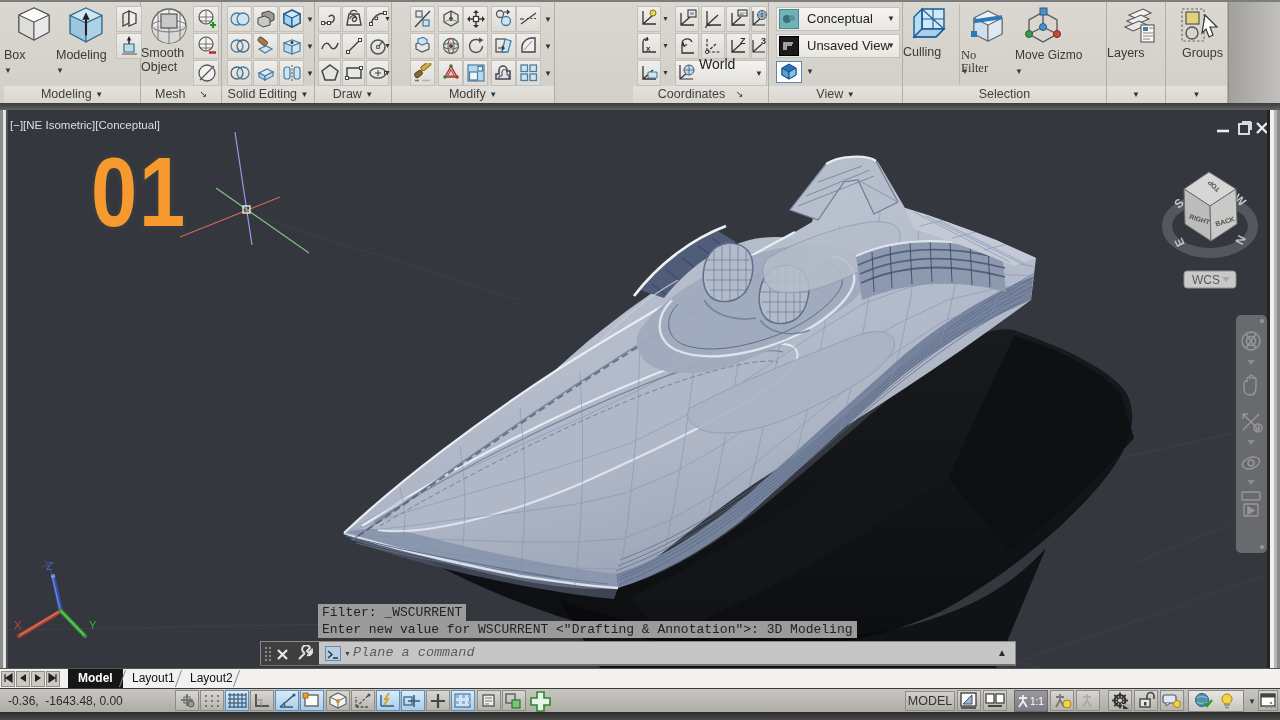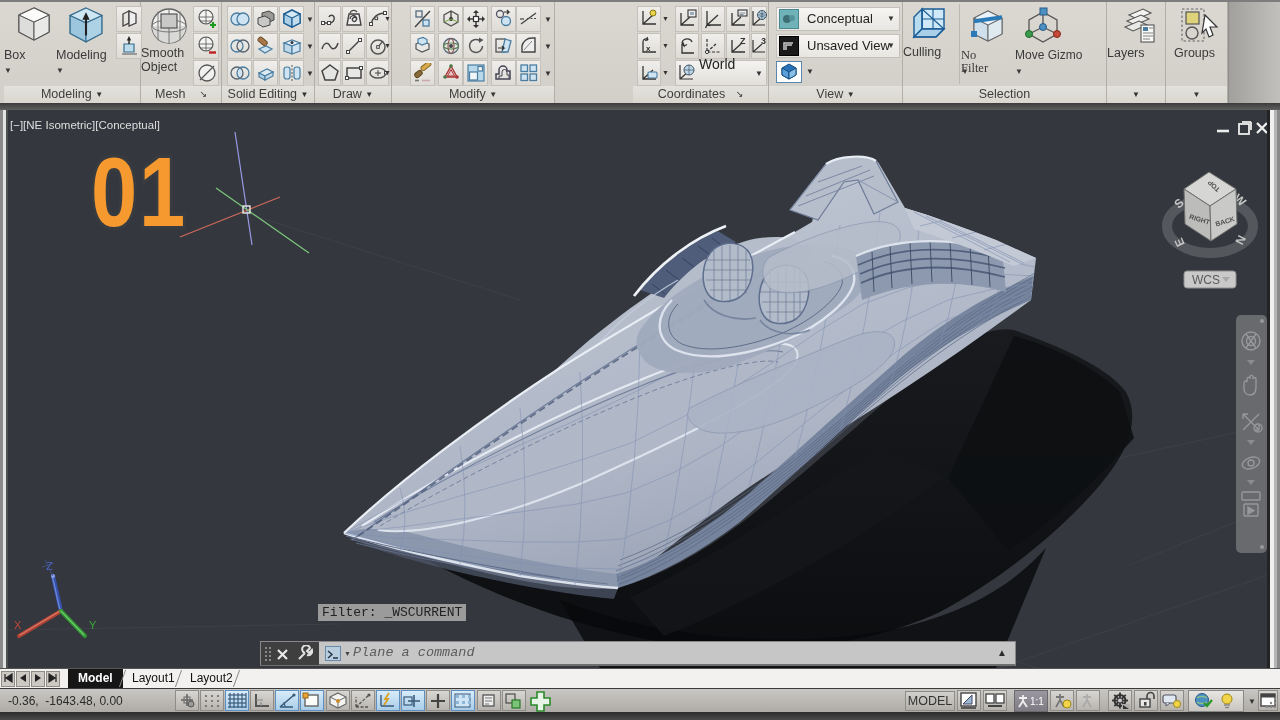--- a/index.html
+++ b/index.html
@@ -472,21 +472,21 @@
     <div class="plabel"><span class="dn">▼</span></div>
   </div>
 
   <div class="panel" style="left:1166px;width:62px;">
     <svg class="abs" style="left:14px;top:5px" width="40" height="40" viewBox="0 0 40 40">
       <rect x="2" y="2" width="22" height="32" fill="none" stroke="#666" stroke-width="1.1" stroke-dasharray="2.5,2"></rect>
       <rect x="6" y="5" width="13" height="12" fill="#ded37a" stroke="#555" stroke-width="1.2"></rect>
       <circle cx="12" cy="26" r="6" fill="none" stroke="#555" stroke-width="1.4"></circle>
       <polygon points="25,8 37,20 30,20 33,28 29,30 26,22 22,26" fill="#fff" stroke="#333" stroke-width="1.2"></polygon>
     </svg>
-    <div class="biglab" style="left:8px;top:45px;">Groups</div>
+    <div class="biglab" style="left:16px;top:45px;">Groups</div>
     <div class="plabel"><span class="dn">▼</span></div>
   </div>
   <div class="abs" style="left:1228px;top:2px;width:52px;height:101px;background:linear-gradient(90deg,#a2a09c,#c2c0bc);border-left:1px solid #8f8d89;"></div>
 </div>
 <div id="darkstrip"></div>
 <div id="vp">
   <svg id="scene" width="1280" height="562" viewBox="0 110 1280 562" style="position:absolute;left:0;top:0">
   <defs>
     <linearGradient id="hullg" x1="0" y1="0" x2="0.4" y2="1">
       <stop offset="0" stop-color="#c3cad6"></stop>
@@ -706,20 +706,21 @@
     <path d="M1257,123 l10,10 M1267,123 l-10,10" stroke-width="2.4"></path>
   </g>
 
   <text x="0" y="0" transform="translate(91,226) scale(0.84,1)" font-family="Liberation Sans" font-size="99" font-weight="bold" fill="#f6992f" stroke="#383b40" stroke-width="7" paint-order="stroke" letter-spacing="2">01</text>
 </svg>
   <div class="lborder"></div>
   <div class="rborder"></div>
   <div id="vplabel">[−][NE Isometric][Conceptual]</div>
 
   <div class="cmdline" style="left:318px;top:494px;">Filter: _WSCURRENT</div>
+  <div class="cmdline" style="left:318px;top:511px;">Enter new value for WSCURRENT &lt;"Drafting &amp; Annotation"&gt;: 3D Modeling</div>
   <div id="cmdbar">
     <div class="grip"></div>
     <svg class="abs" style="left:2px;top:3px" width="10" height="18" viewBox="0 0 10 18">
         <g fill="#9a9a9a">
           <circle cx="3" cy="3" r="1.1"></circle>
           <circle cx="7" cy="3" r="1.1"></circle>
           <circle cx="3" cy="7" r="1.1"></circle>
           <circle cx="7" cy="7" r="1.1"></circle>
           <circle cx="3" cy="11" r="1.1"></circle>
           <circle cx="7" cy="11" r="1.1"></circle>

